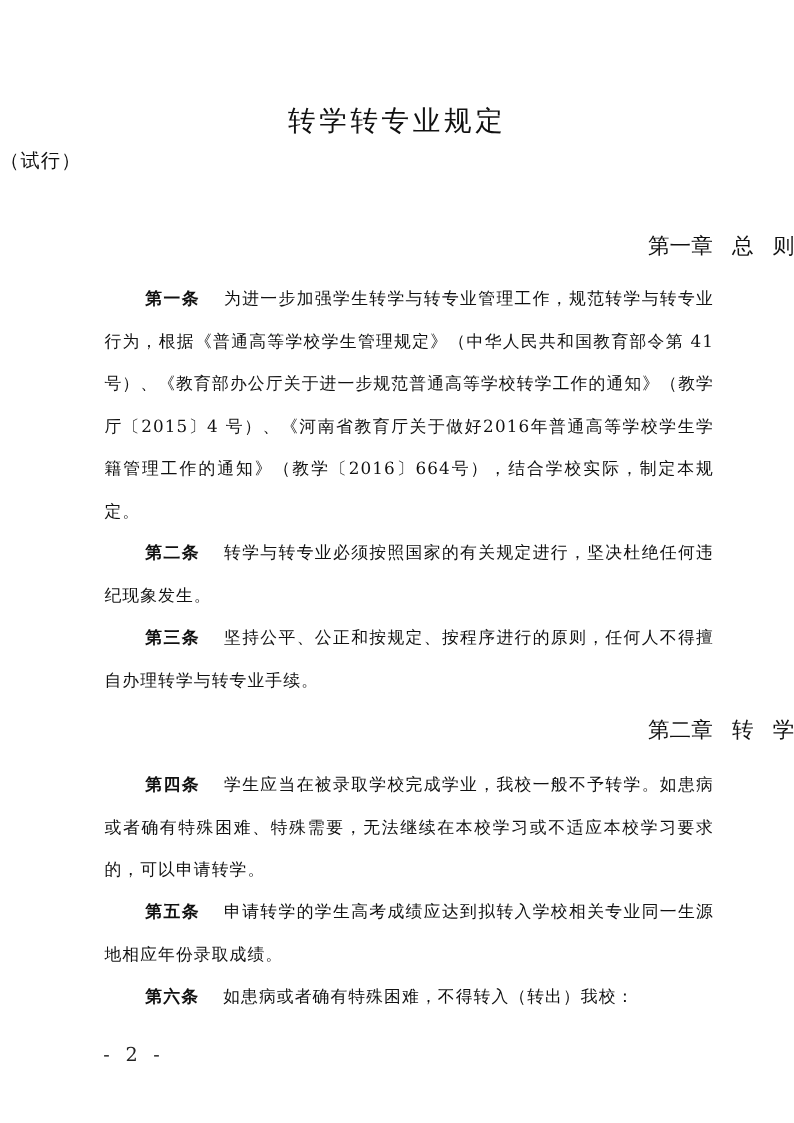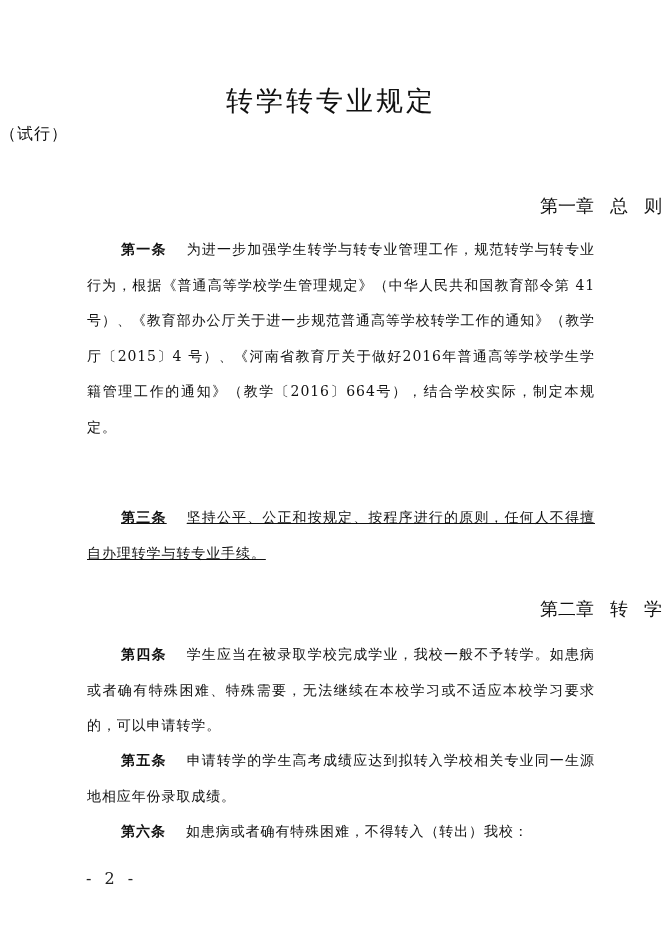--- a/index.html
+++ b/index.html
@@ -1,20 +1,20 @@
 <!DOCTYPE html>
 <html><head>
 <meta charset="utf-8">
 <style>
   html, body { margin: 0; padding: 0; background: #ffffff; }
   body { width: 662px; height: 936px; position: relative; overflow: hidden;
          font-family: "DejaVu Serif", "Liberation Serif", serif; color: #111; }
   .page { position: absolute; left: 0; top: 0; width: 662px; height: 936px; }
   .title { position: absolute; left: 0; width: 662px; top: 86px; text-align: center;
-           font-size: 27px; letter-spacing: 3px; line-height: 30px; }
+           font-size: 23px; letter-spacing: 3px; line-height: 30px; }
   .subtitle { position: absolute; left: 0; width: 662px; top: 122px; 
               font-size: 16px; letter-spacing: 1px; line-height: 24px; }
   .chapter { position: absolute; left: 0; width: 662px; text-align: right;
              font-family: "DejaVu Sans", "Liberation Sans", sans-serif;
              font-size: 18px; line-height: 26px; font-weight: normal; }
   .chapter span.gap { display: inline-block; width: 16px; }
   .para { position: absolute; left: 87px; width: 508px; font-size: 14px;
           line-height: 35.5px; text-align: justify; text-indent: 34px; letter-spacing: 0.9px; }
   .para .art { font-weight: bold; font-family: "DejaVu Sans", "Liberation Sans", sans-serif;
                letter-spacing: 1px; margin-right: 20px; }
@@ -29,22 +29,25 @@
   <div class="subtitle">（试行）</div>
 
   <div class="chapter" style="top:193px;">
     <span>第一章</span><span class="gap"></span><span>总</span><span class="gap"></span><span>则</span>
   </div>
 
   <div class="para" style="top:232px;">
     <span class="art">第一条</span><span>为进一步加强学生转学与转专业管理工作，规范转学与转专业行为，根据《普通高等学校学生管理规定》（中华人民共和国教育部令第 41 号）、《教育部办公厅关于进一步规范普通高等学校转学工作的通知》（教学厅〔2015〕4 号）、《河南省教育厅关于做好2016年普通高等学校学生学籍管理工作的通知》（教学〔2016〕664号），结合学校实际，制定本规定。</span>
   </div>
 
+  <div class="para" style="top:444px;">
+    <span class="art">第二条</span><span>转学与转专业必须按照国家的有关规定进行，坚决杜绝任何违纪现象发生。</span>
+  </div>
 
-  <div class="para" style="top:500px;text-decoration:underline;">
+  <div class="para" style="top:515px;">
     <span class="art">第三条</span><span>坚持公平、公正和按规定、按程序进行的原则，任何人不得擅自办理转学与转专业手续。</span>
   </div>
 
   <div class="chapter" style="top:596px;">
     <span>第二章</span><span class="gap"></span><span>转</span><span class="gap"></span><span>学</span>
   </div>
 
   <div class="para" style="top:637px;">
     <span class="art">第四条</span><span>学生应当在被录取学校完成学业，我校一般不予转学。如患病或者确有特殊困难、特殊需要，无法继续在本校学习或不适应本校学习要求的，可以申请转学。</span>
   </div>

